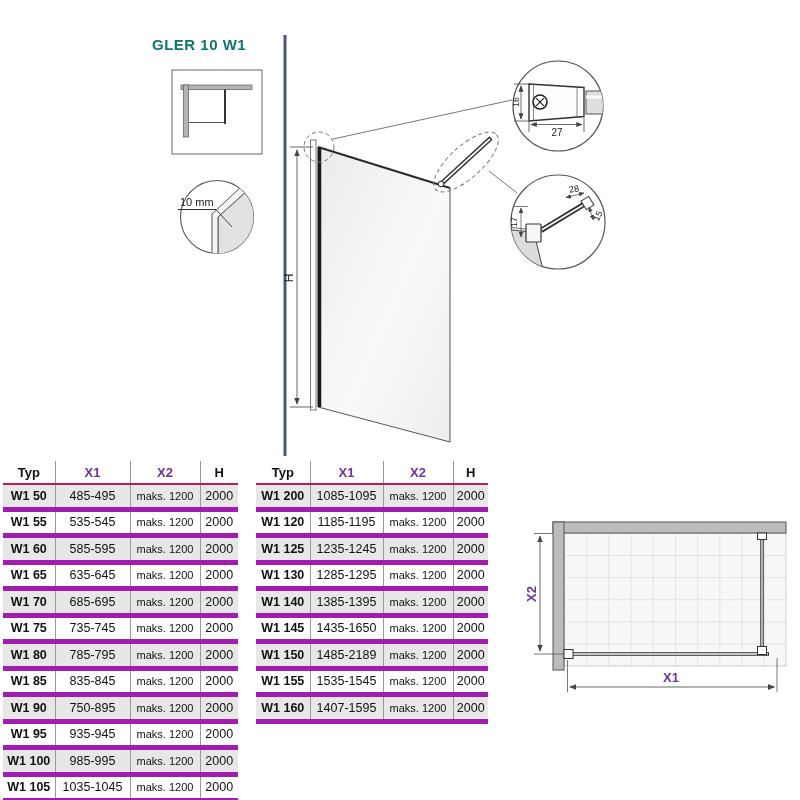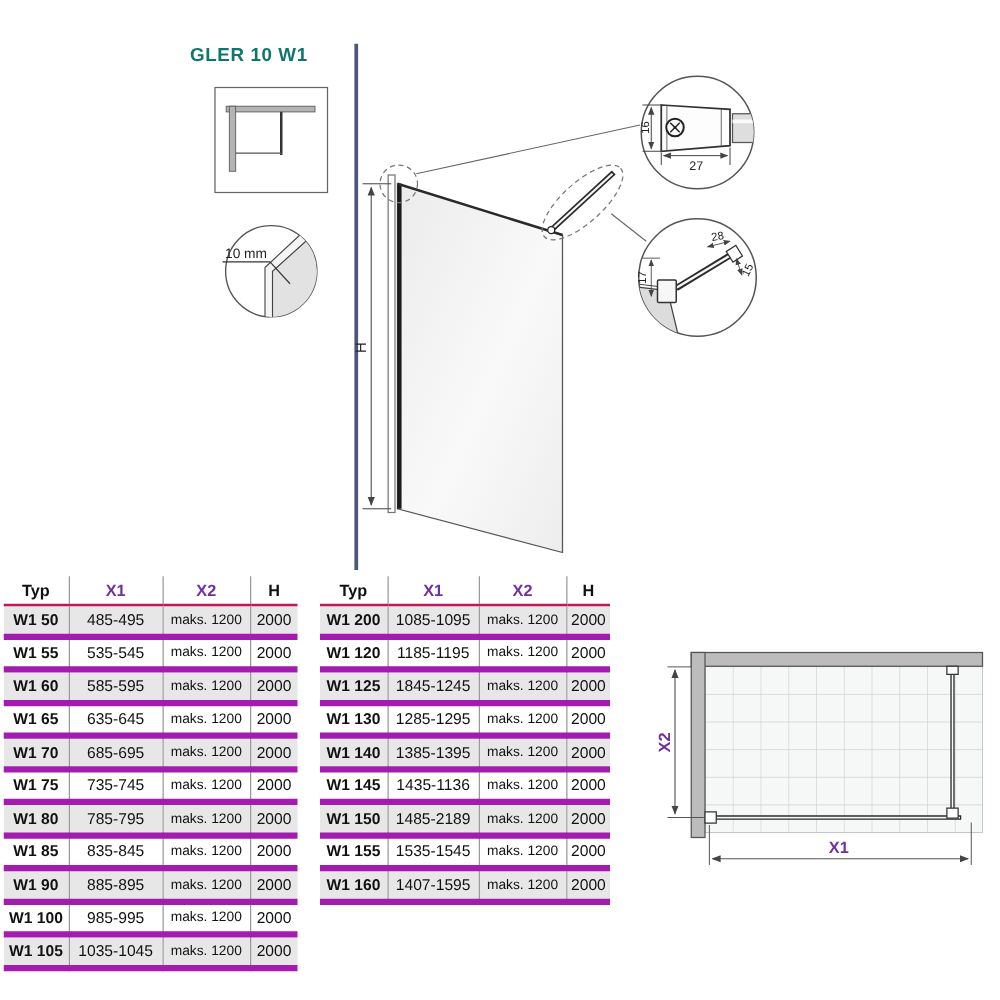--- a/index.html
+++ b/index.html
@@ -234,21 +234,27 @@
           <td>2000</td>
         </tr>
         <tr>
           <td>W1 85</td>
           <td>835-845</td>
           <td>maks. 1200</td>
           <td>2000</td>
         </tr>
         <tr>
           <td>W1 90</td>
-          <td>885-895</td>
+          <td>750-895</td>
+          <td>maks. 1200</td>
+          <td>2000</td>
+        </tr>
+        <tr>
+          <td>W1 95</td>
+          <td>935-945</td>
           <td>maks. 1200</td>
           <td>2000</td>
         </tr>
         <tr>
           <td>W1 100</td>
           <td>985-995</td>
           <td>maks. 1200</td>
           <td>2000</td>
         </tr>
         <tr>
@@ -283,39 +289,39 @@
           <td>2000</td>
         </tr>
         <tr>
           <td>W1 120</td>
           <td>1185-1195</td>
           <td>maks. 1200</td>
           <td>2000</td>
         </tr>
         <tr>
           <td>W1 125</td>
-          <td>1845-1245</td>
+          <td>1235-1245</td>
           <td>maks. 1200</td>
           <td>2000</td>
         </tr>
         <tr>
           <td>W1 130</td>
           <td>1285-1295</td>
           <td>maks. 1200</td>
           <td>2000</td>
         </tr>
         <tr>
           <td>W1 140</td>
           <td>1385-1395</td>
           <td>maks. 1200</td>
           <td>2000</td>
         </tr>
         <tr>
           <td>W1 145</td>
-          <td>1435-1136</td>
+          <td>1435-1650</td>
           <td>maks. 1200</td>
           <td>2000</td>
         </tr>
         <tr>
           <td>W1 150</td>
           <td>1485-2189</td>
           <td>maks. 1200</td>
           <td>2000</td>
         </tr>
         <tr>

